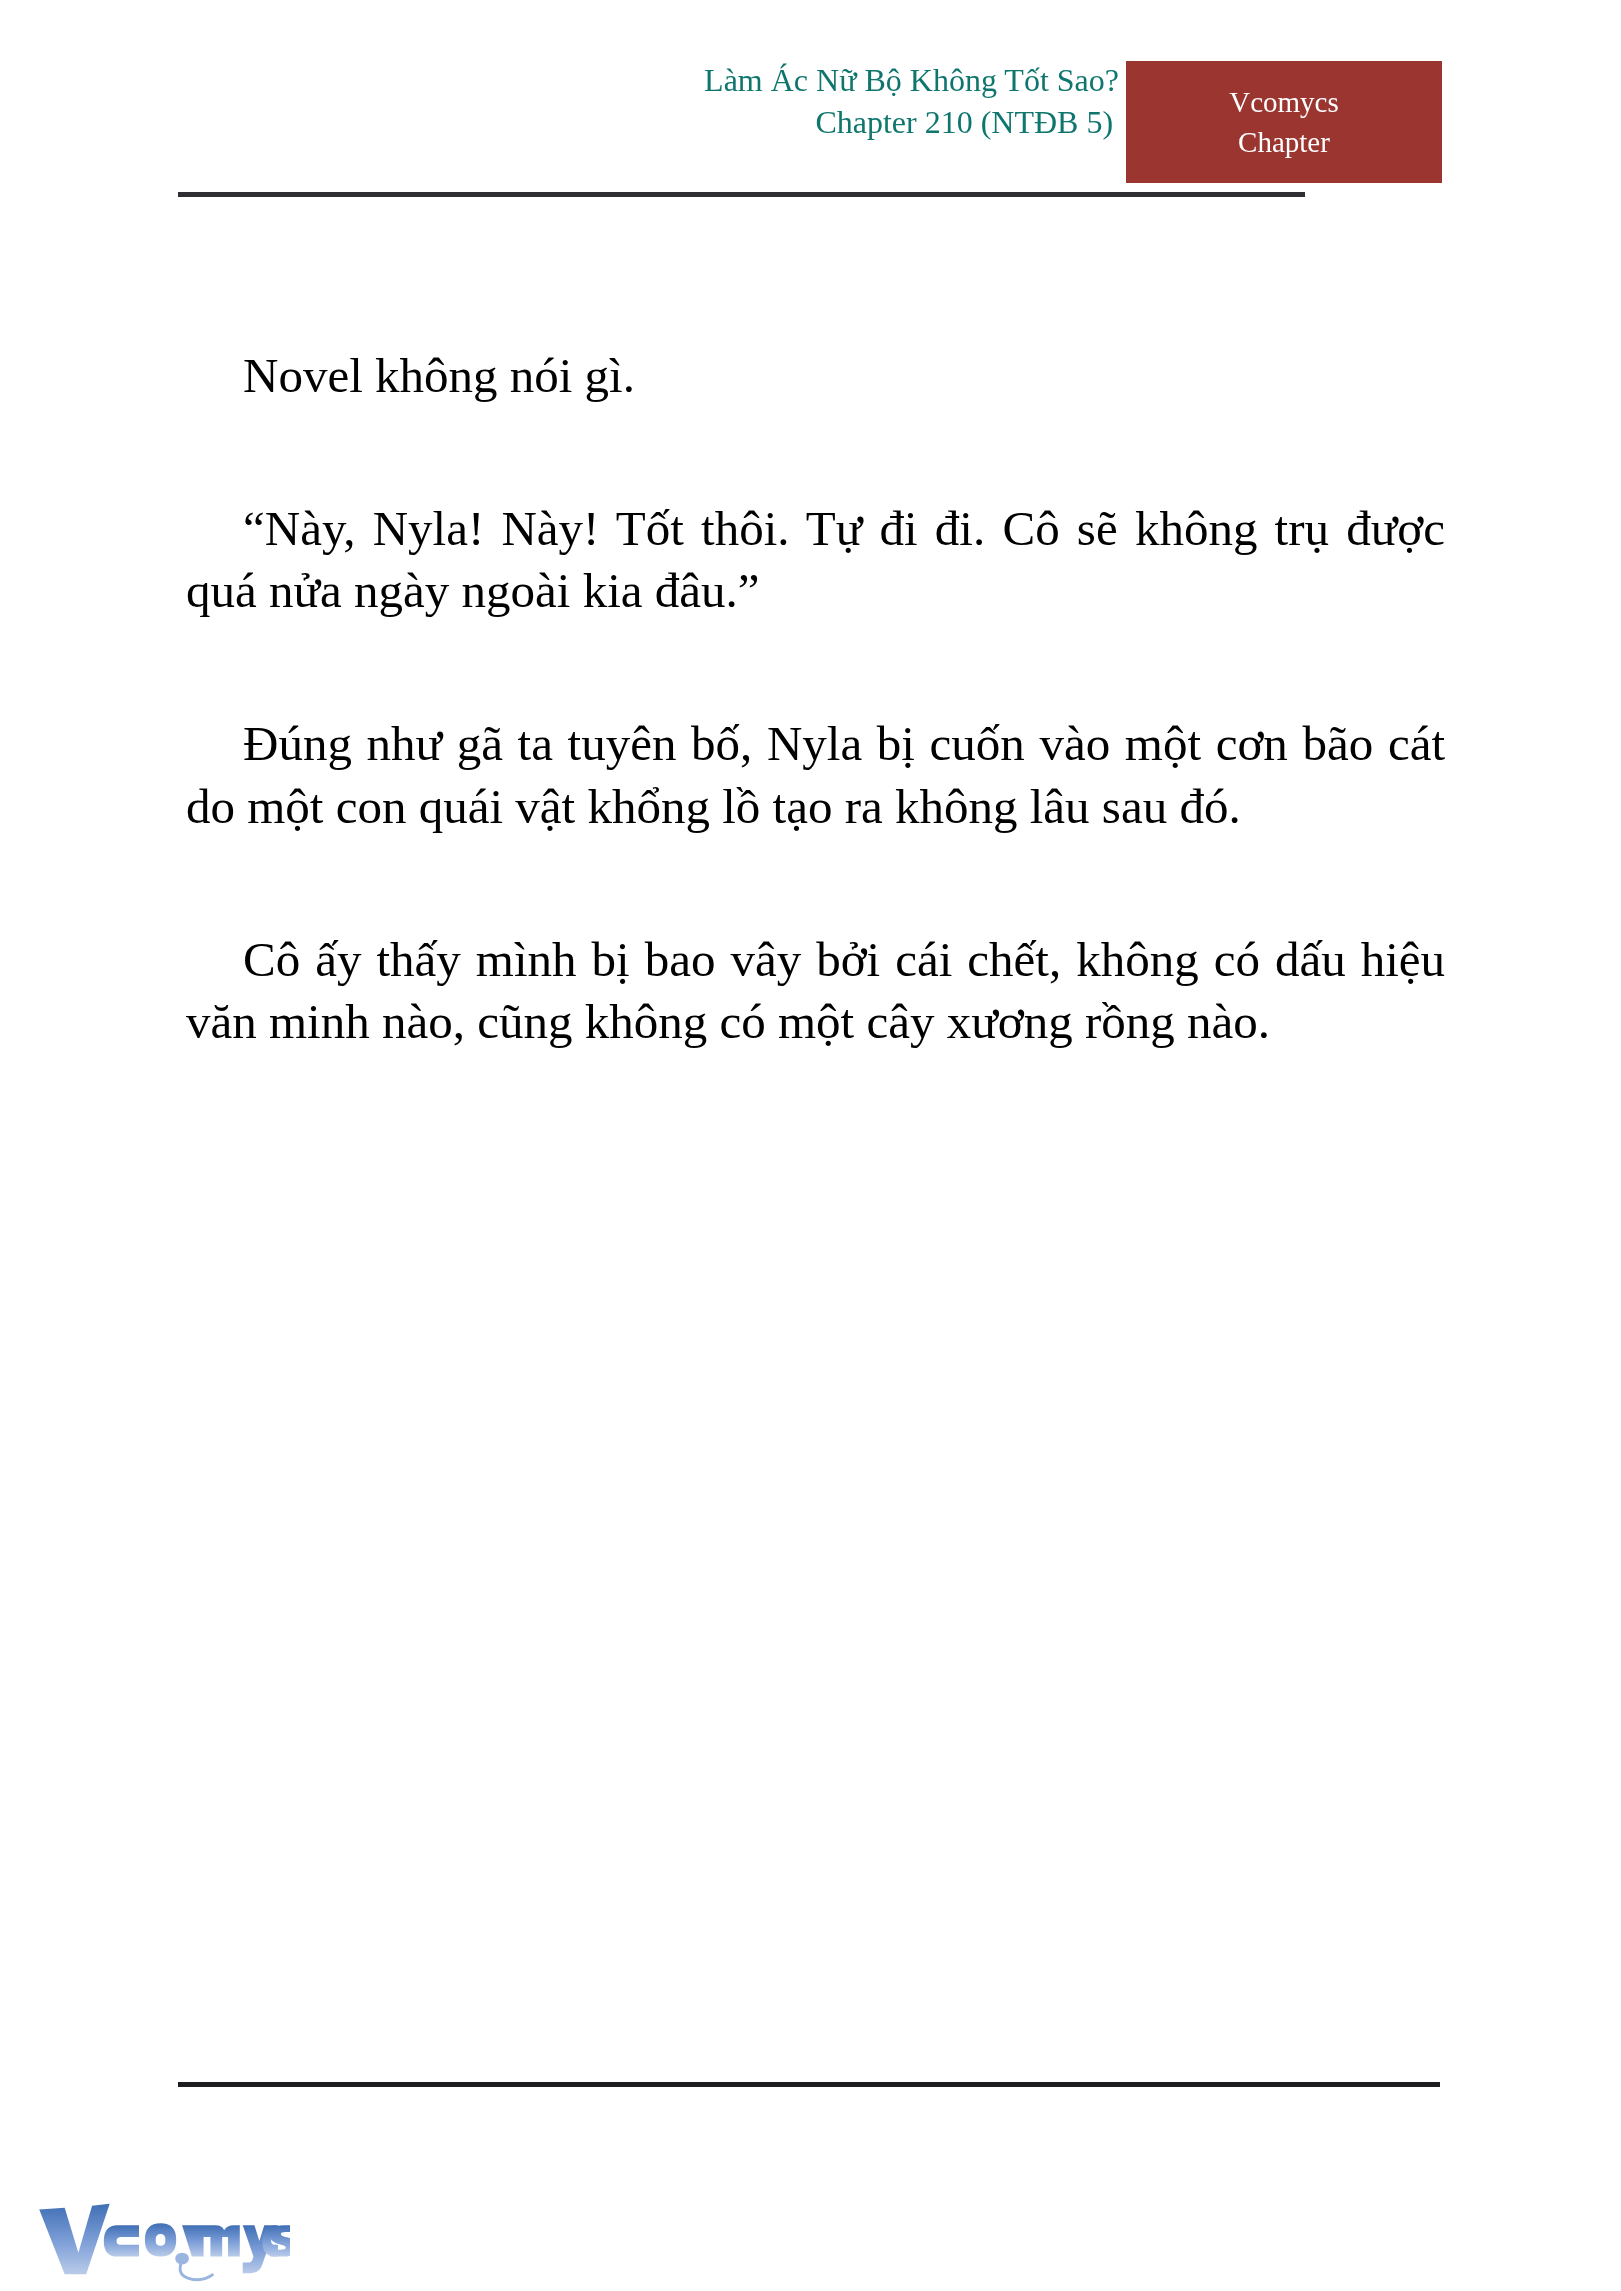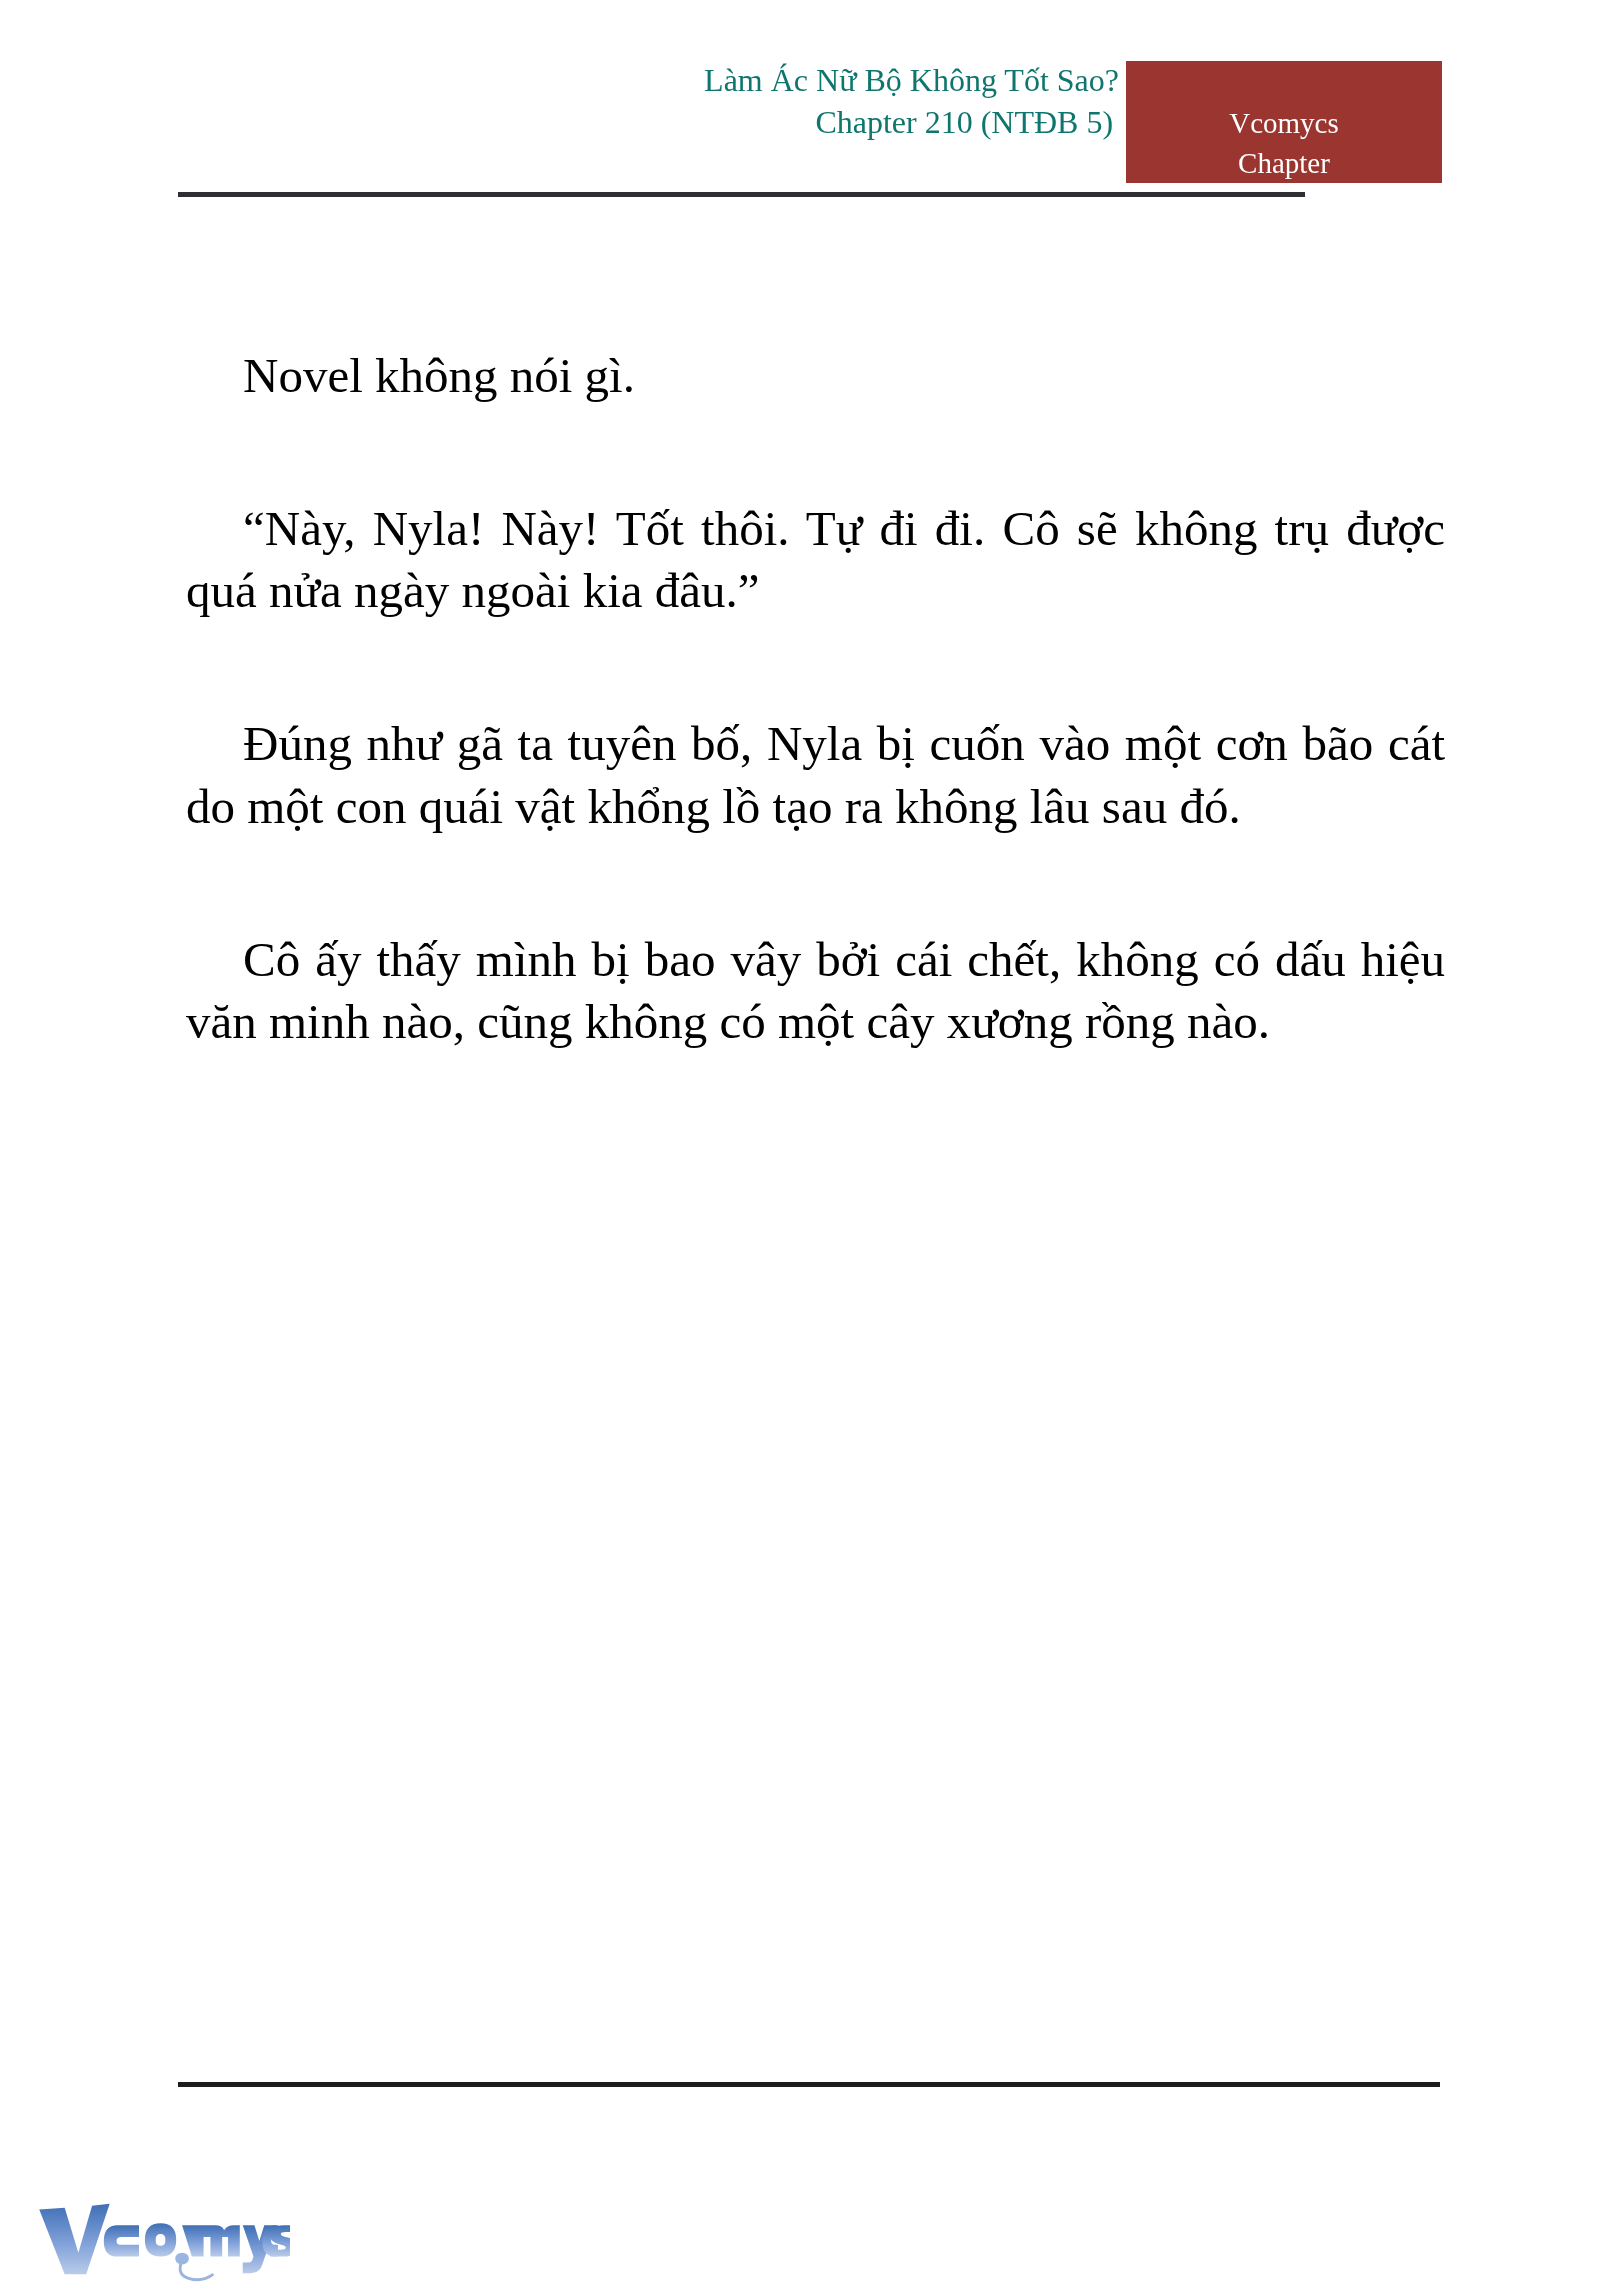--- a/index.html
+++ b/index.html
@@ -48,21 +48,21 @@
     position: absolute;
     right: 0;
     top: 2px;
     width: 316px;
     height: 122px;
     background: #9a3530;
     color: #ffffff;
     display: flex;
     flex-direction: column;
     align-items: center;
-    justify-content: flex-end;
+    justify-content: center;
     font-size: 29px;
     line-height: 1.38;
     font-family: "Liberation Serif", "DejaVu Serif", serif;
   }
   .header-badge span { display: block; white-space: nowrap; }
   .header-rule {
     position: absolute;
     left: 178px;
     top: 192px;
     width: 1127px;

